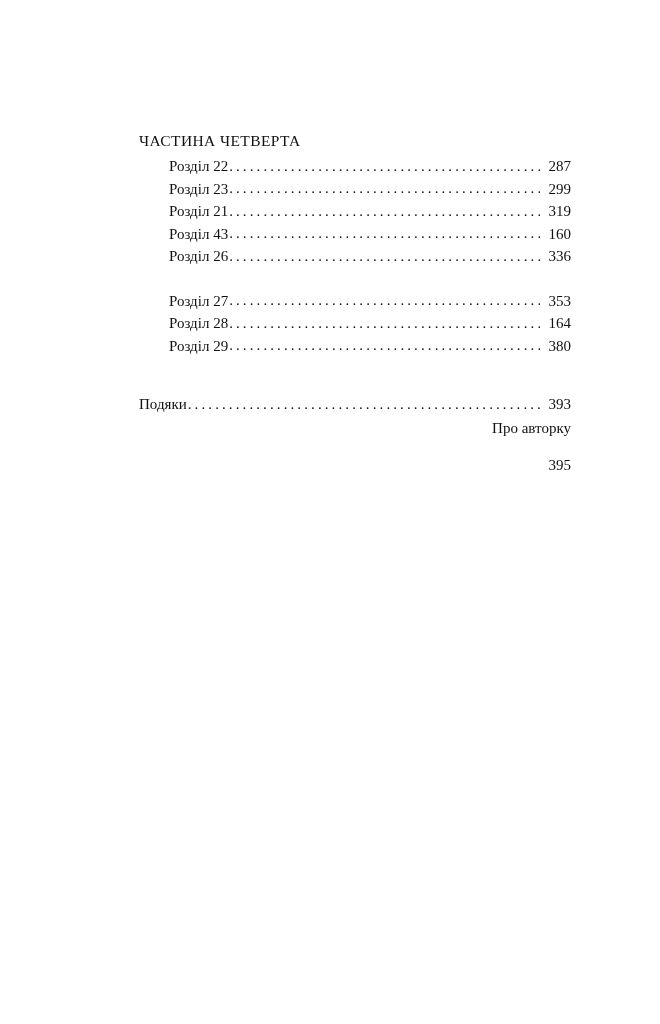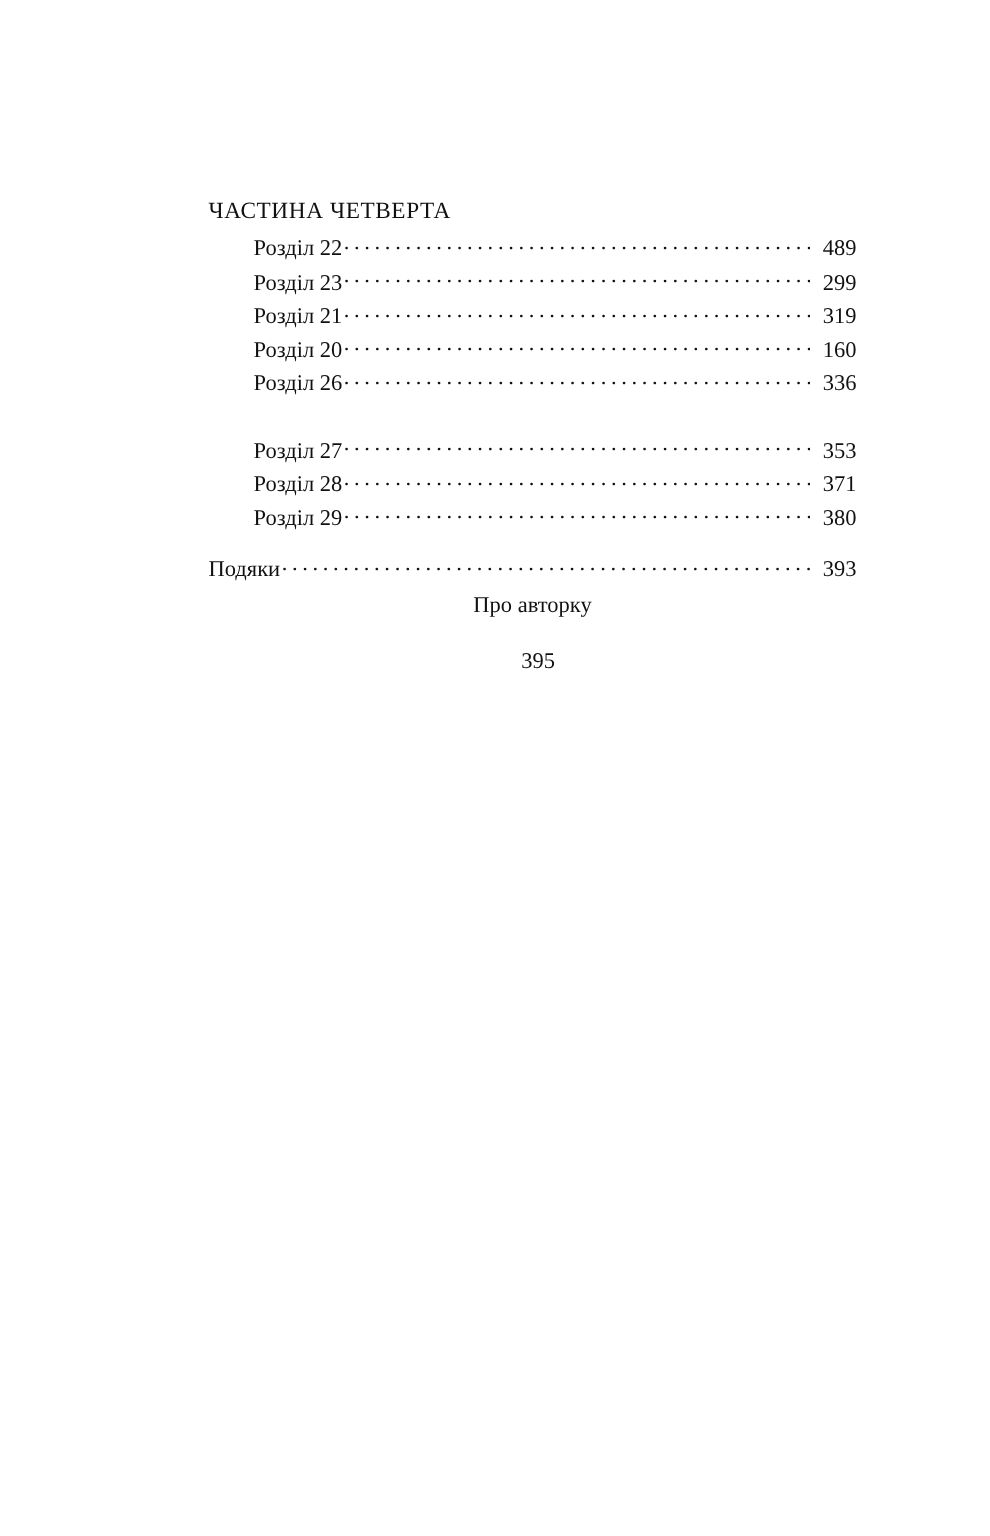--- a/index.html
+++ b/index.html
@@ -39,21 +39,21 @@
     margin: 0 0 4px 0;
     white-space: nowrap;
   }
   .entries {
     list-style: none;
     margin: 0;
     padding: 0;
   }
   .entry {
     display: flex;
-    align-items: center;
+    align-items: flex-end;
     font-size: 15px;
     line-height: 22.5px;
     white-space: nowrap;
   }
   .entry.indent {
     padding-left: 30px;
   }
   .entry .label {
     flex: 0 0 auto;
   }
@@ -73,21 +73,21 @@
     font-size: 15px;
     color: #111111;
   }
   .entry .page-num {
     flex: 0 0 auto;
     width: 30px;
     text-align: right;
     font-size: 15px;
   }
   .tail {
-    margin-top: 12px;
+    margin-top: 36px;
   }
   .tail .entry {
     padding-left: 0;
   }
   .tail .entry + .entry {
     margin-top: 1px;
     flex-direction: column;
   }
 </style>
 </head>
@@ -97,38 +97,38 @@
   <div class="toc">
 
     <div class="section">
       <div class="part-title">ЧАСТИНА ЧЕТВЕРТА</div>
       <ul class="entries">
         <li class="entry indent">
           <span class="label">Розділ 22</span>
           <span class="leader">
               <span class="dots">.........................................................</span>
             </span>
-          <span class="page-num">489</span>
+          <span class="page-num">287</span>
         </li>
         <li class="entry indent">
           <span class="label">Розділ 23</span>
           <span class="leader">
               <span class="dots">.........................................................</span>
             </span>
           <span class="page-num">299</span>
         </li>
         <li class="entry indent">
           <span class="label">Розділ 21</span>
           <span class="leader">
               <span class="dots">.........................................................</span>
             </span>
           <span class="page-num">319</span>
         </li>
         <li class="entry indent">
-          <span class="label">Розділ 20</span>
+          <span class="label">Розділ 43</span>
           <span class="leader">
               <span class="dots">.........................................................</span>
             </span>
           <span class="page-num">160</span>
         </li>
         <li class="entry indent">
           <span class="label">Розділ 26</span>
           <span class="leader">
               <span class="dots">.........................................................</span>
             </span>
@@ -144,21 +144,21 @@
           <span class="leader">
               <span class="dots">.........................................................</span>
             </span>
           <span class="page-num">353</span>
         </li>
         <li class="entry indent">
           <span class="label">Розділ 28</span>
           <span class="leader">
               <span class="dots">.........................................................</span>
             </span>
-          <span class="page-num">371</span>
+          <span class="page-num">164</span>
         </li>
         <li class="entry indent">
           <span class="label">Розділ 29</span>
           <span class="leader">
               <span class="dots">.........................................................</span>
             </span>
           <span class="page-num">380</span>
         </li>
       </ul>
     </div>

